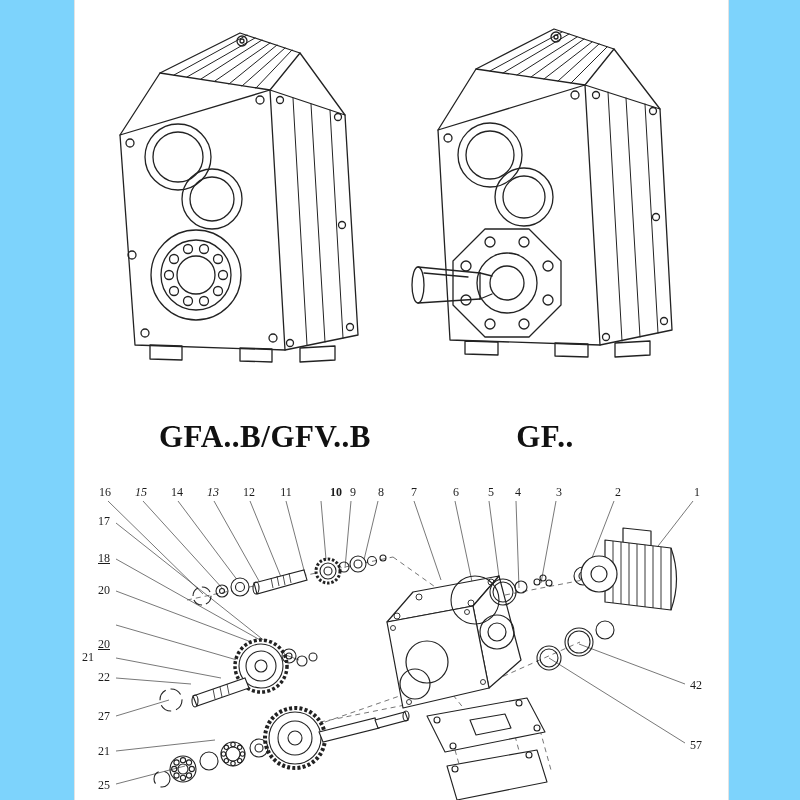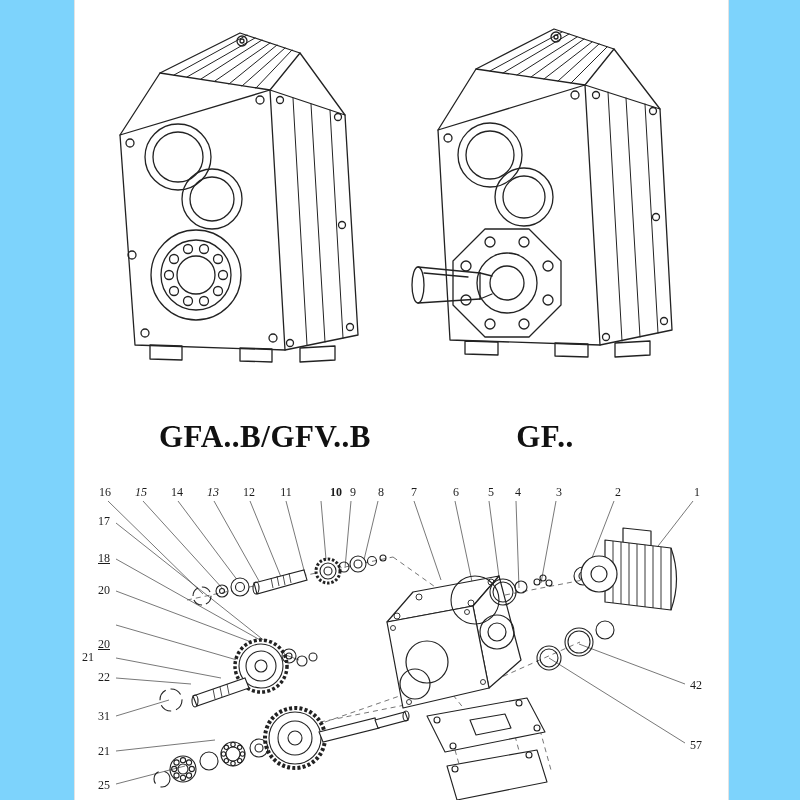--- a/index.html
+++ b/index.html
@@ -385,19 +385,19 @@
   <span class="co" style="left:559px; top:492px;">3</span>
   <span class="co" style="left:618px; top:492px;">2</span>
   <span class="co" style="left:697px; top:492px;">1</span>
 
   <span class="co" style="left:104px; top:521px;">17</span>
   <span class="co" style="left:104px; top:558px;text-decoration:underline;">18</span>
   <span class="co" style="left:104px; top:590px;">20</span>
   <span class="co" style="left:104px; top:644px;text-decoration:underline;">20</span>
   <span class="co" style="left:88px; top:657px;">21</span>
   <span class="co" style="left:104px; top:677px;">22</span>
-  <span class="co" style="left:104px; top:716px;">31</span>
+  <span class="co" style="left:104px; top:716px;">27</span>
   <span class="co" style="left:104px; top:751px;">21</span>
   <span class="co" style="left:104px; top:785px;">25</span>
 
   <span class="co" style="left:696px; top:685px;">42</span>
   <span class="co" style="left:696px; top:745px;">57</span>
 </div>
 
 </body></html>

